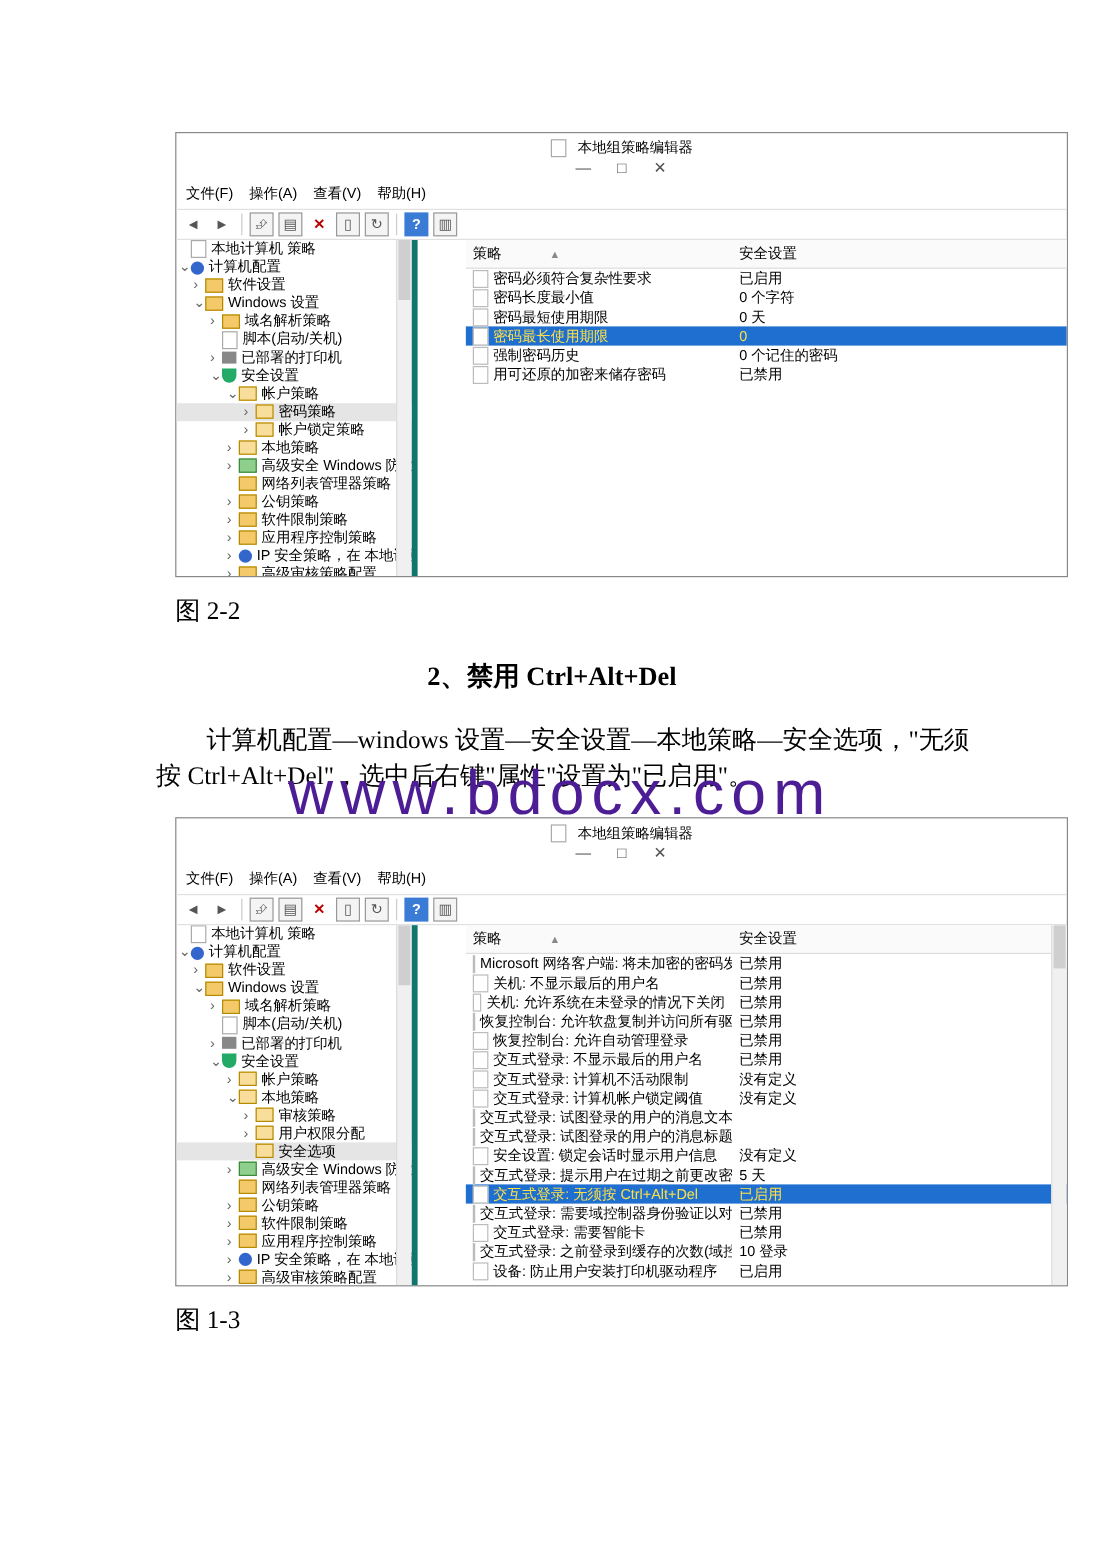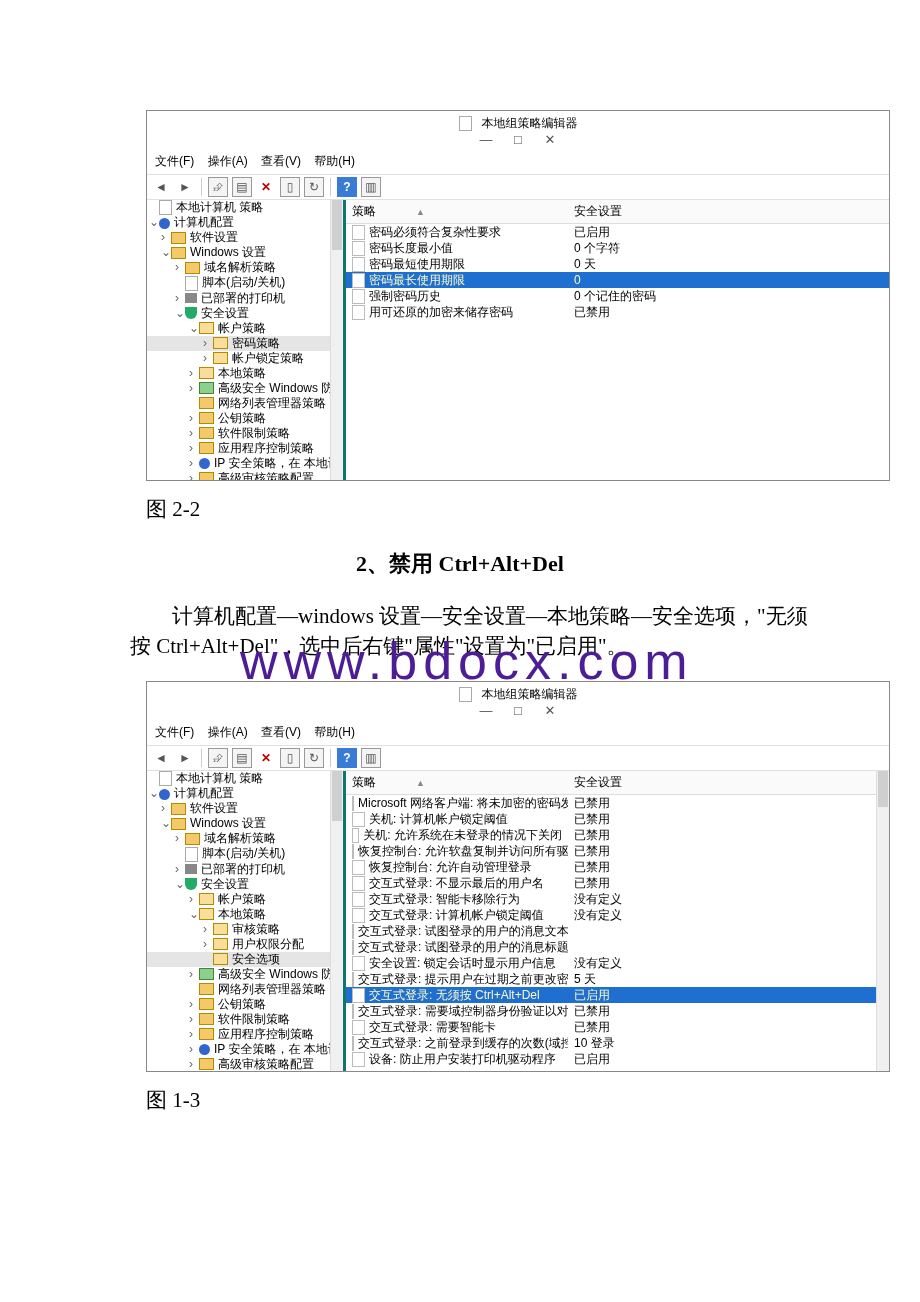--- a/index.html
+++ b/index.html
@@ -55,21 +55,21 @@
   }
   .tbtn.box { border: 1px solid #999; background:#f4f4f4; }
   .tbtn.blue { background:#3a7bd5; color:#fff; font-weight:bold; }
   .tbtn.red  { color:#b00; font-weight:bold; }
   .tsep { width:1px; height:18px; background:#ccc; margin:0 2px; }
 
   .client { display:flex; height: 280px; }
   .client2 { display:flex; height: 300px; }
   .treepane {
     width: 196px;
-    border-right: 3px solid #0f766e;
+    border-right: 5px solid #0f766e;
     overflow: hidden;
     position: relative;
     font-size: 12px;
     line-height: 15px;
   }
   .treepane .tscroll {
     position:absolute; right:0; top:0; bottom:0; width:12px;
     background:#f0f0f0; border-left:1px solid #ddd;
   }
   .treepane .thumb {
@@ -98,34 +98,35 @@
   .icon-shield { display:inline-block; width:12px; height:12px; background:#2a6; border-radius:0 0 50% 50%; margin-right:4px; vertical-align:middle; }
   .icon-printer { display:inline-block; width:12px; height:10px; background:#888; margin-right:4px; vertical-align:middle; }
   .icon-globe { display:inline-block; width:11px; height:11px; border-radius:50%; background:#36c; margin-right:4px; vertical-align:middle; }
   .sel-node { background:#e5e5e5; }
 
   .listpane {
     flex: 1;
     position: relative;
     font-size: 12px;
     overflow: hidden;
+    margin-left: 40px;
   }
   .listhead {
     display:flex; border-bottom:1px solid #ddd;
     background:#fafafa;
     font-size:12px;
   }
   .lh-col1 { width: 210px; padding:3px 6px; display:flex; align-items:center; }
   .lh-col2 { flex:1; padding:3px 6px; }
   .lh-sort { font-size:9px; color:#888; margin-left:40px; }
   .listbody { }
   .row { display:flex; align-items:center; height:16px; }
   .row .c1 { width:210px; padding:17px 6px; display:flex; align-items:center; gap:4px; overflow:hidden; white-space:nowrap; }
   .row .c2 { flex:1; padding:0 6px; }
-  .row.sel { background:#1f6fd0; color:#fef9c3; }
+  .row.sel { background:#1f6fd0; color:#fde047; }
   .doc-ico {
     display:inline-block; width:11px; height:13px;
     background:#fff; border:1px solid #bbb; position:relative;
   }
 
   .listpane .rscroll {
     position:absolute; right:0; top:0; bottom:0; width:12px;
     background:#f0f0f0; border-left:1px solid #ddd;
   }
   .listpane .rthumb { position:absolute; left:1px; right:1px; top:0; height:36px; background:#cfcfcf; }
@@ -361,21 +362,21 @@
             <div class="row">
               <div class="c1">
                 <span class="doc-ico"></span>
                 <span>Microsoft 网络客户端: 将未加密的密码发送到第三方 SMB...</span>
               </div>
               <div class="c2"><span>已禁用</span></div>
             </div>
             <div class="row">
               <div class="c1">
                 <span class="doc-ico"></span>
-                <span>关机: 计算机帐户锁定阈值</span>
+                <span>关机: 不显示最后的用户名</span>
               </div>
               <div class="c2"><span>已禁用</span></div>
             </div>
             <div class="row">
               <div class="c1">
                 <span class="doc-ico"></span>
                 <span>关机: 允许系统在未登录的情况下关闭</span>
               </div>
               <div class="c2"><span>已禁用</span></div>
             </div>
@@ -396,21 +397,21 @@
             <div class="row">
               <div class="c1">
                 <span class="doc-ico"></span>
                 <span>交互式登录: 不显示最后的用户名</span>
               </div>
               <div class="c2"><span>已禁用</span></div>
             </div>
             <div class="row">
               <div class="c1">
                 <span class="doc-ico"></span>
-                <span>交互式登录: 智能卡移除行为</span>
+                <span>交互式登录: 计算机不活动限制</span>
               </div>
               <div class="c2"><span>没有定义</span></div>
             </div>
             <div class="row">
               <div class="c1">
                 <span class="doc-ico"></span>
                 <span>交互式登录: 计算机帐户锁定阈值</span>
               </div>
               <div class="c2"><span>没有定义</span></div>
             </div>

